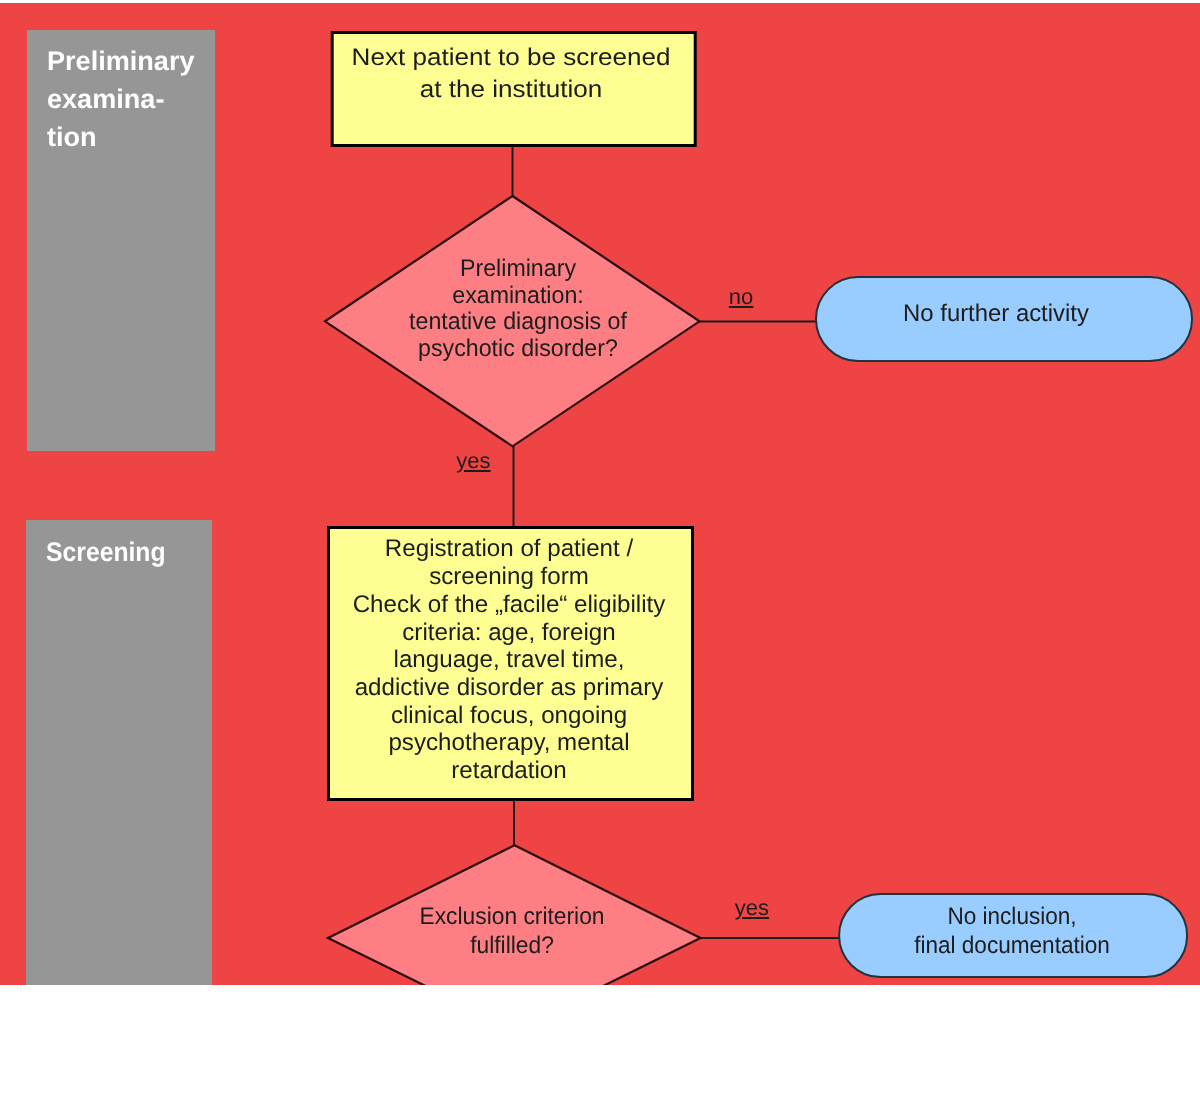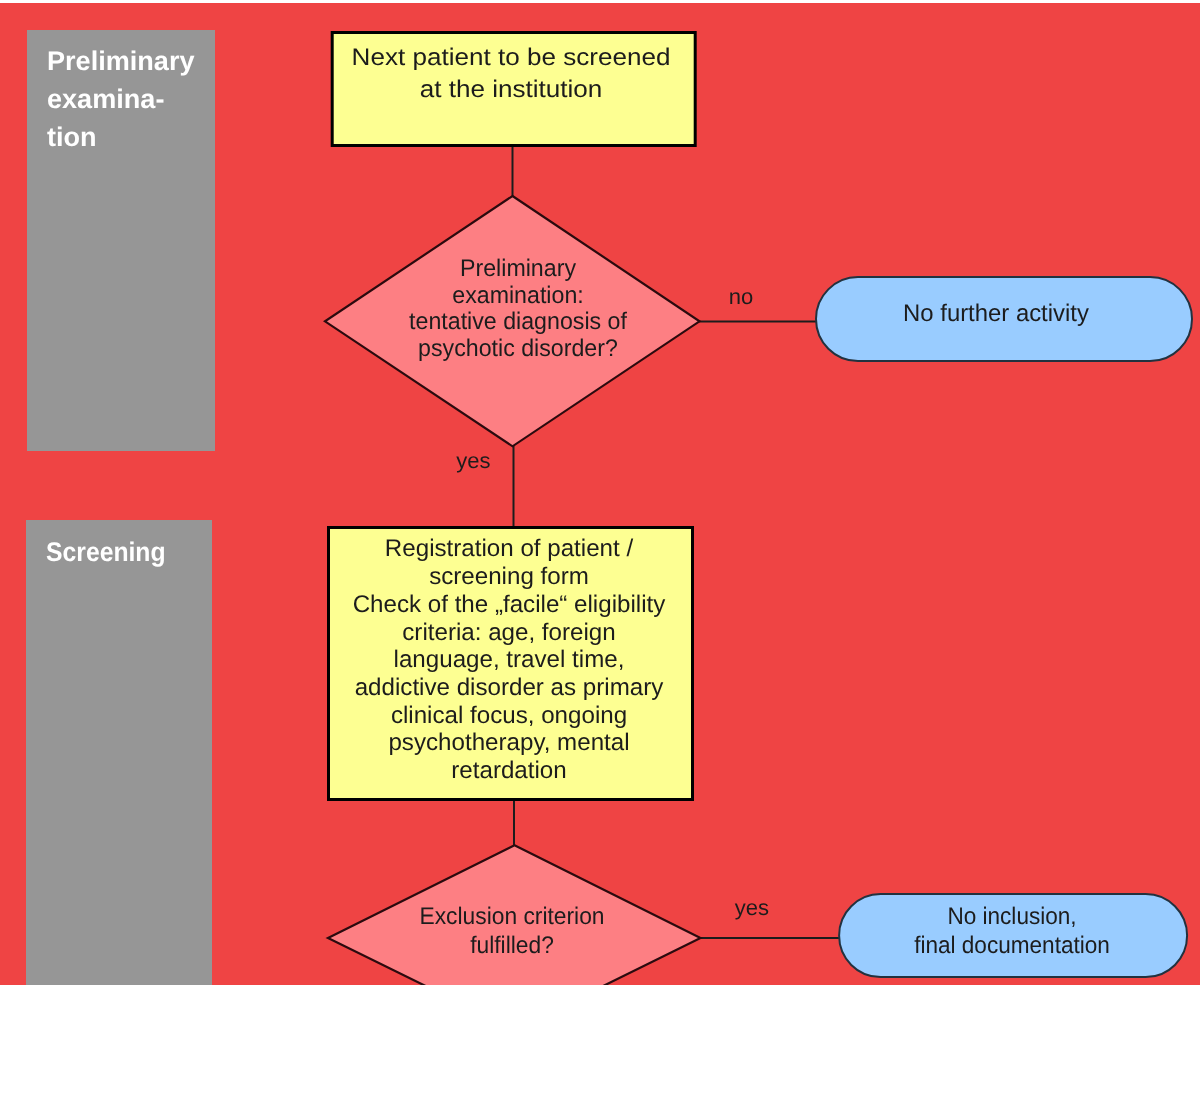--- a/index.html
+++ b/index.html
@@ -12,21 +12,21 @@
 
   .phase{position:absolute;background:#969696;}
   .phase-label{position:absolute;color:#ffffff;font-weight:bold;font-size:27px;
                line-height:38px;white-space:pre-line;transform-origin:left top;}
 
   svg.shapes{position:absolute;left:0;top:0;width:1200px;height:1099px;}
 
   .node-text{position:absolute;text-align:center;color:#1c1c1c;font-size:24px;
              white-space:pre-line;}
   .edge-label{position:absolute;color:#1c1c1c;font-size:22px;line-height:22px;
-              white-space:nowrap;}
+              white-space:nowrap;text-decoration:underline;}
 </style>
 </head>
 <body>
 
 <div id="canvas">
   <div class="topstrip"></div>
 
   <div class="phase" style="left:27px;top:30px;width:188px;height:421px;"></div>
   <div class="phase-label" style="left:47.3px;top:42.4px;transform:scaleX(1.003);">Preliminary
 examina-

